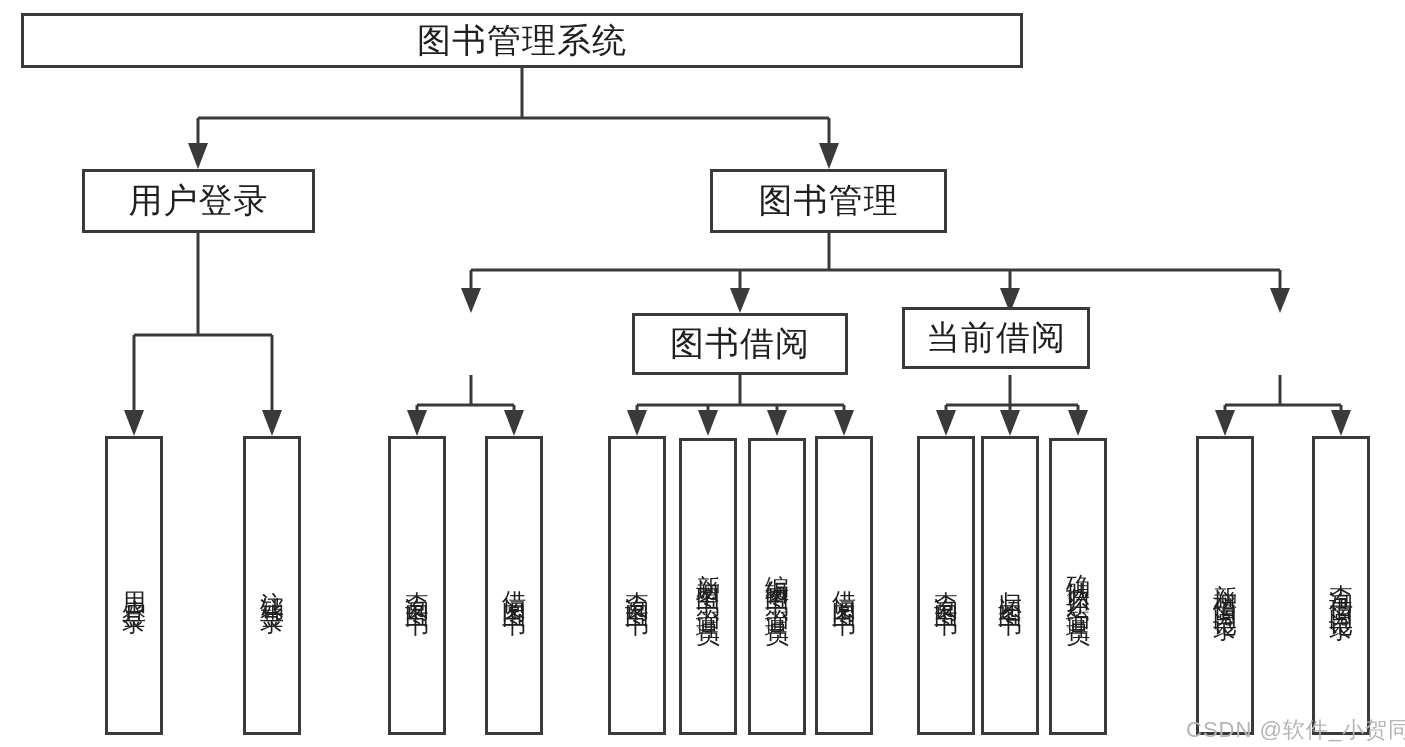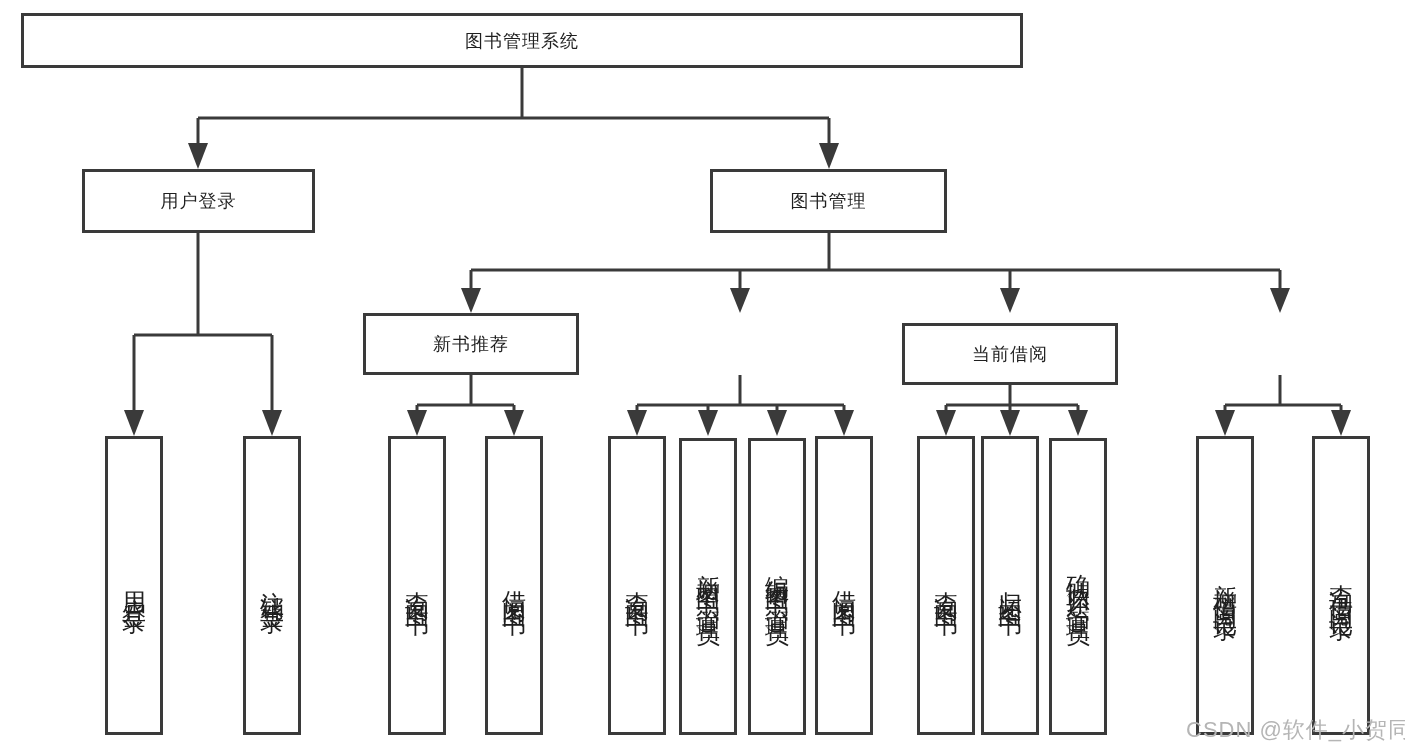--- a/index.html
+++ b/index.html
@@ -21,21 +21,21 @@
     position:absolute;
     box-sizing:border-box;
     border:3px solid #3a3a3a;
     background:#ffffff;
     display:flex;
     align-items:center;
     justify-content:center;
     color:#1f1f1f;
     text-align:center;
   }
-  .h-node { font-size:18px; letter-spacing:1px; white-space:nowrap; }
+  .h-node { font-size:34px; letter-spacing:1px; white-space:nowrap; }
   .v-node {
     writing-mode:vertical-rl;
     text-orientation:mixed;
     font-size:24px;
     letter-spacing:7px;
     line-height:1;
   }
   .watermark {
     position:absolute;
     left:1186px;
@@ -123,22 +123,22 @@
       <polygon points="1215,410 1235,410 1225,436"></polygon>
       <polygon points="1331,410 1351,410 1341,436"></polygon>
     </g>
   </svg>
 
   <div class="node h-node" style="left:21px; top:13px; width:1002px; height:55px;">图书管理系统</div>
 
   <div class="node h-node" style="left:82px; top:169px; width:233px; height:64px;">用户登录</div>
   <div class="node h-node" style="left:710px; top:169px; width:237px; height:64px;font-family:Liberation Mono, monospace;">图书管理</div>
 
-  <div class="node h-node" style="left:363px; top:313px; width:216px; height:62px;">新书推荐</div>
-  <div class="node h-node" style="left:902px; top:323px; width:216px; height:62px;">当前借阅</div>
+  <div class="node h-node" style="left:632px; top:313px; width:216px; height:62px;">图书借阅</div>
+  <div class="node h-node" style="left:902px; top:307px; width:188px; height:62px;">当前借阅</div>
 
   <div class="node v-node" style="left:105px; top:436px; width:58px; height:299px;">用户登录</div>
   <div class="node v-node" style="left:243px; top:436px; width:58px; height:299px;">注销登录</div>
 
   <div class="node v-node" style="left:388px; top:436px; width:58px; height:299px;">查询图书</div>
   <div class="node v-node" style="left:485px; top:436px; width:58px; height:299px;">借阅图书</div>
 
   <div class="node v-node" style="left:608px; top:436px; width:58px; height:299px;">查询图书</div>
   <div class="node v-node" style="left:679px; top:438px; width:58px; height:297px;">新增图书（管理员）</div>
   <div class="node v-node" style="left:748px; top:438px; width:58px; height:297px;">编辑图书（管理员）</div>

